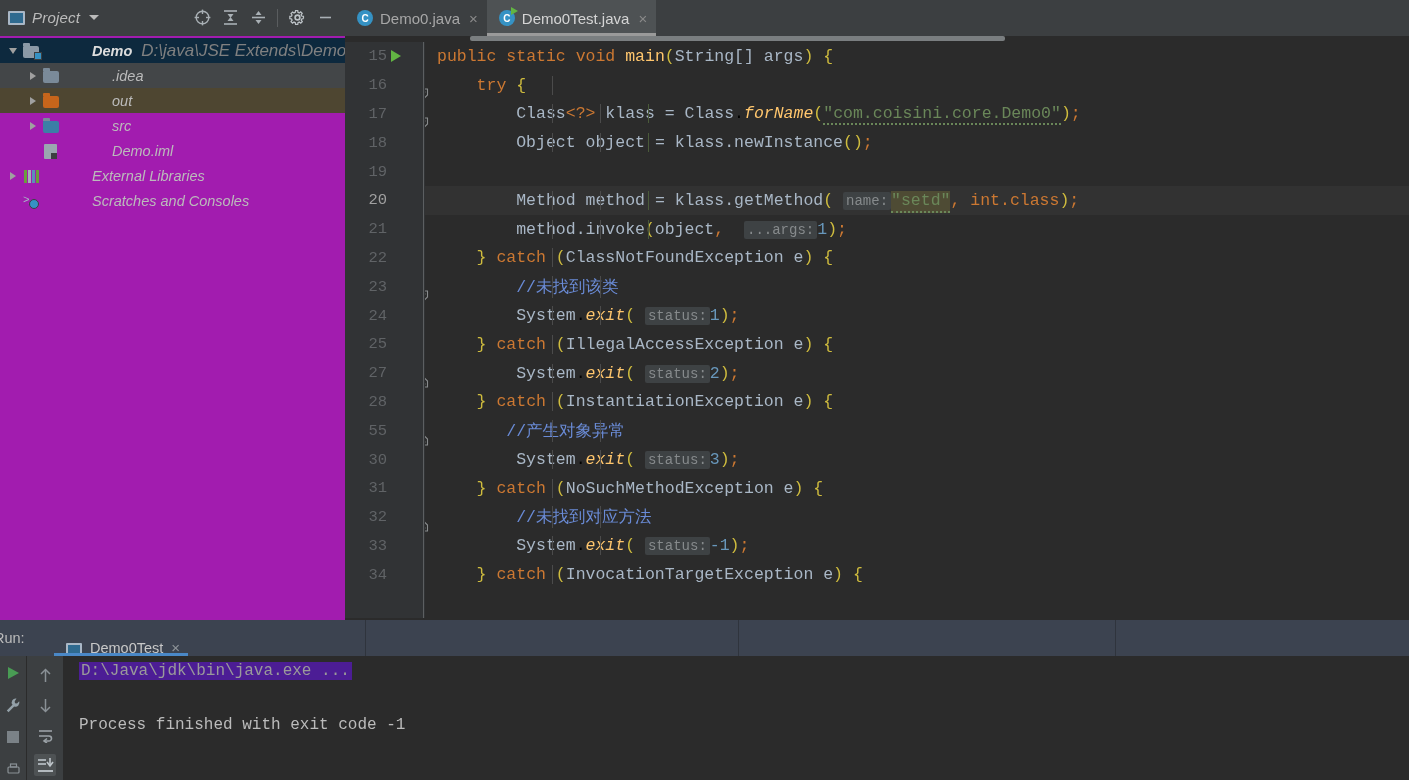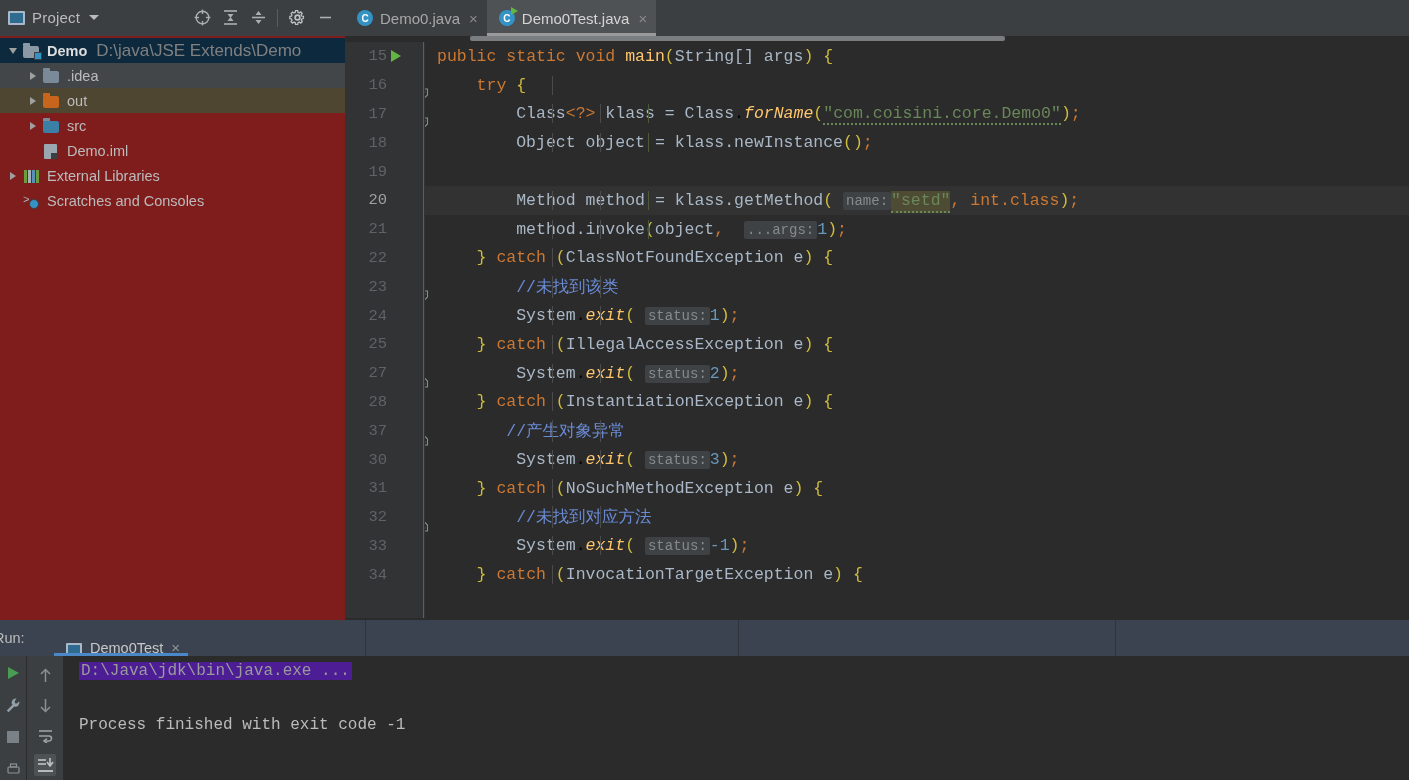--- a/index.html
+++ b/index.html
@@ -7,21 +7,22 @@
     width: 1409px; height: 780px;
     background: #3c3f41;
     font-family: "Liberation Sans", sans-serif;
     overflow: hidden;
   }
   #app { position: relative; width: 1409px; height: 780px; }
 
   
   #project-panel {
     position: absolute; left: 0; top: 0; width: 345px; height: 620px;
-    background: #7f1d1d;
+    background: #a21caf;
+    font-style: italic;
   }
   #project-header {
     height: 36px; background: #3c3f41; display: flex; align-items: center;
     padding: 0 6px 0 8px; border-bottom: 1px solid #3c3f41;
   }
   .proj-title { display: flex; align-items: center; gap: 7px; }
   .proj-title-label {
     color: #bbbbbb; font-size: 15px; letter-spacing: .2px;
   }
   .win-icon {
@@ -90,21 +91,21 @@
   .lib-icon i { display: block; width: 2.5px; height: 13px; background: #6a9e3c; }
   .lib-icon i:nth-child(2) { background: #a7b0b8; }
   .lib-icon i:nth-child(3) { background: #5c8fb8; }
   .lib-icon i:nth-child(4) { background: #6a9e3c; }
   .scratch-icon { position: absolute; left: 1px; top: 1px; width: 14px; height: 14px;
     color: #a9b7c6; font-size: 11px; font-family: "Liberation Mono", monospace; }
   .scratch-clock {
     position: absolute; left: 7px; top: 6px; width: 10px; height: 10px;
     border-radius: 50%; background: #3592c4; border: 1px solid #3c3f41;
   }
-  .node-label { color: #bbbbbb; }
+  .node-label { color: #bbbbbb; margin-left: 45px; }
   .node-label.bold { font-weight: bold; color: #dddddd; }
   .node-path { color: #808080; margin-left: 9px; font-size: 17px; }
 
   
   #editor-area {
     position: absolute; left: 345px; top: 0; width: 1064px; height: 620px;
     background: #2b2b2b;
   }
   #tab-bar {
     height: 36px; background: #3c3f41; display: flex; align-items: stretch;
@@ -544,21 +545,21 @@
                 <path d="M3.5 12.5h8v-6l-4-4-4 4z" fill="none" stroke="#888b8d" stroke-width="1.1"></path>
                 <line x1="5.5" y1="9.5" x2="9.5" y2="9.5" stroke="#888b8d" stroke-width="1.1"></line>
               </svg>
           </span>
         </div>
         <div class="code-text"><span class="iguide g1"></span>    <span class="punc-y">}</span> <span class="kw">catch</span> <span class="punc-y">(</span><span class="type">InstantiationException</span> <span class="type">e</span><span class="punc-y">)</span> <span class="punc-y">{</span></div>
       </div>
 
       <div class="code-line">
         <div class="gutter">
-          <span class="lineno">37</span>
+          <span class="lineno">55</span>
           <span class="fold-line"></span>
         </div>
         <div class="code-text"><span class="iguide g1"></span><span class="iguide g2"></span>       <span class="cmt-zh">//产生对象异常</span></div>
       </div>
 
       <div class="code-line">
         <div class="gutter">
           <span class="lineno">30</span>
           <span class="fold-line"></span>
         </div>

